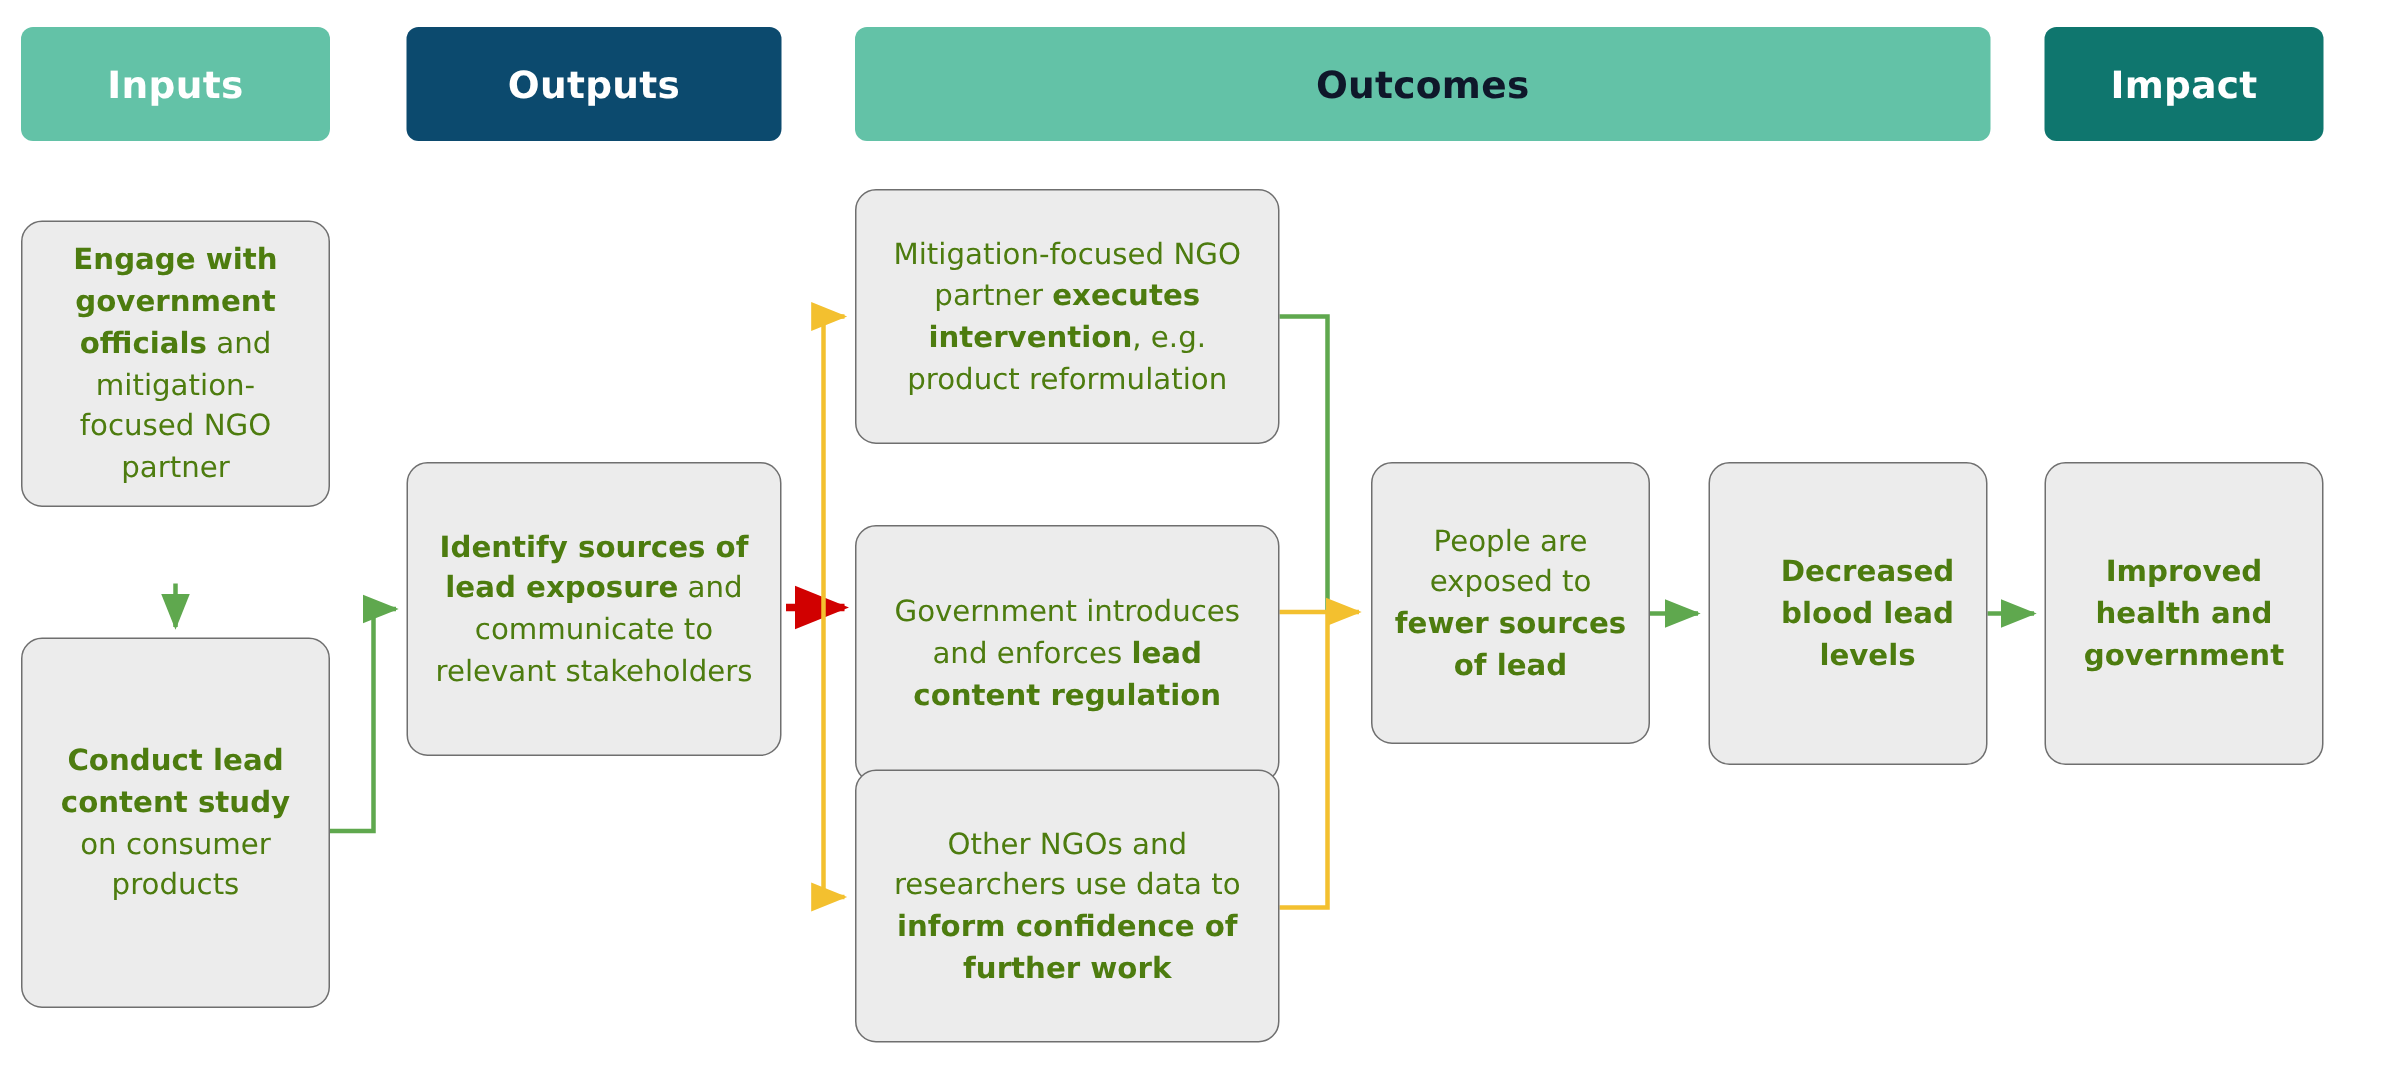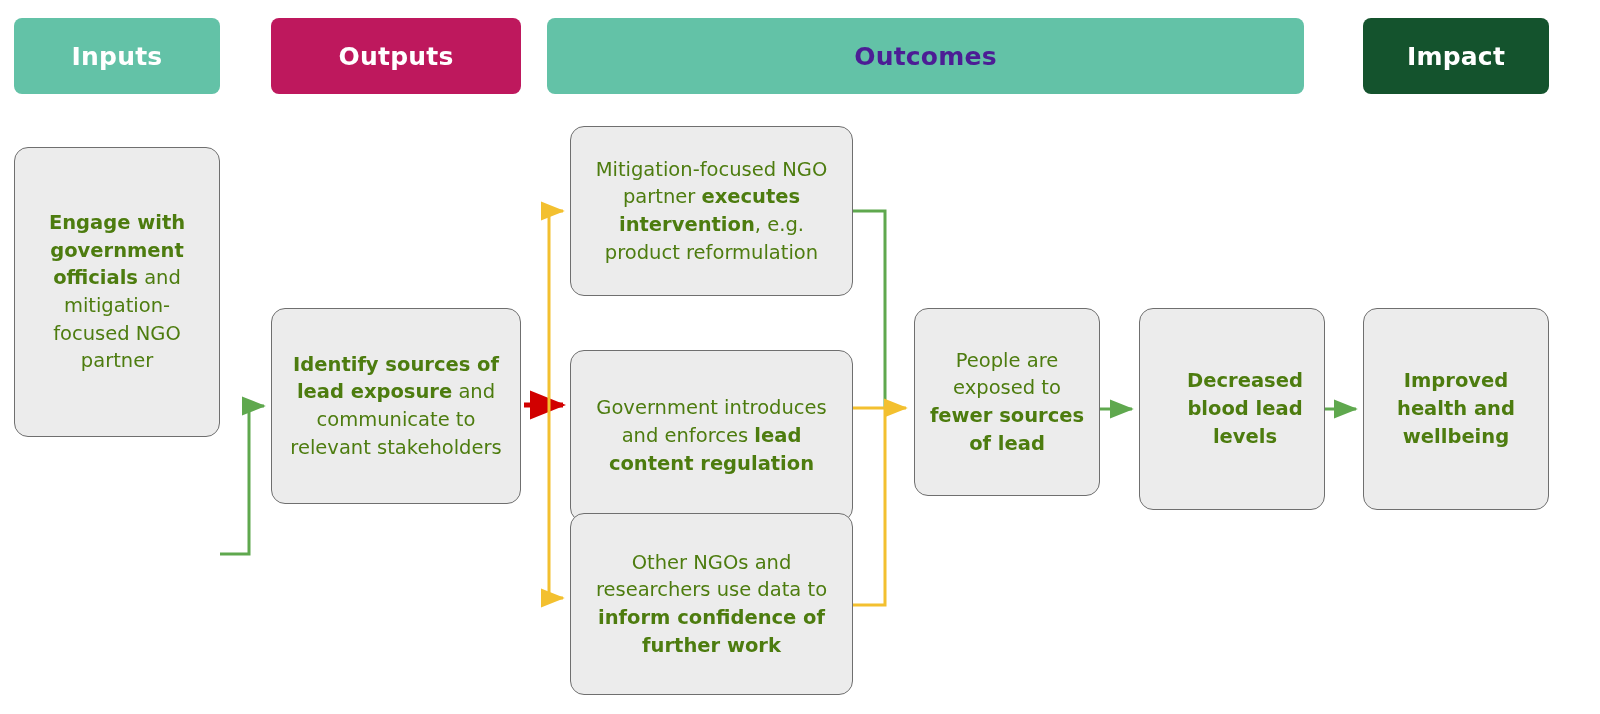--- a/index.html
+++ b/index.html
@@ -79,29 +79,29 @@
 </style>
 </head>
 <body>
 
 <div id="canvas">
 
   <div class="col-header" id="hdr-inputs" style="left: 14px; width: 206px; background: rgb(99, 194, 167); color: rgb(255, 255, 255);">
     <span>Inputs</span>
   </div>
 
-  <div class="col-header" id="hdr-outputs" style="left: 271px; width: 250px; background: #be185d; color: rgb(255, 255, 255);">
+  <div class="col-header" id="hdr-outputs" style="left: 271px; width: 250px; background: #0c4a6e; color: rgb(255, 255, 255);">
     <span>Outputs</span>
   </div>
 
-  <div class="col-header" id="hdr-outcomes" style="left: 547px; width: 757px; background: rgb(99, 194, 167); color: #4c1d95;">
+  <div class="col-header" id="hdr-outcomes" style="left: 570px; width: 757px; background: rgb(99, 194, 167); color: #0f172a;">
     <span>Outcomes</span>
   </div>
 
-  <div class="col-header" id="hdr-impact" style="left: 1363px; width: 186px; background: #14532d; color: rgb(255, 255, 255);">
+  <div class="col-header" id="hdr-impact" style="left: 1363px; width: 186px; background: #0f766e; color: rgb(255, 255, 255);">
     <span>Impact</span>
   </div>
 
   <svg id="wires" viewBox="0 0 1600 714" width="1600" height="714" xmlns="http://www.w3.org/2000/svg">
     <defs>
       <marker id="ah-high" markerWidth="9" markerHeight="9" refX="7.4" refY="3.6" orient="auto" markerUnits="strokeWidth">
         <path d="M0,0.4 L8,3.6 L0,6.8 z" fill="#5fa84e"></path>
       </marker>
       <marker id="ah-med" markerWidth="9" markerHeight="9" refX="7.4" refY="3.6" orient="auto" markerUnits="strokeWidth">
         <path d="M0,0.4 L8,3.6 L0,6.8 z" fill="#f3c02f"></path>
@@ -127,24 +127,27 @@
 
     <path d="M853,605 L885,605 L885,409" fill="none" stroke="#f3c02f" stroke-width="3" stroke-linejoin="miter"></path>
 
     <path d="M853,408 L906,408" fill="none" stroke="#f3c02f" stroke-width="3" marker-end="url(#ah-med)"></path>
 
     <path d="M1100,409 L1132,409" fill="none" stroke="#5fa84e" stroke-width="3" marker-end="url(#ah-high)"></path>
 
     <path d="M1325,409 L1356,409" fill="none" stroke="#5fa84e" stroke-width="3" marker-end="url(#ah-high)"></path>
   </svg>
 
-  <div class="node" style="left: 14px; top: 147px; width: 206px; height: 290px; background: rgb(236, 236, 236); border-color: rgb(111, 111, 111);">
+  <div class="node" style="left: 14px; top: 147px; width: 206px; height: 191px; background: rgb(236, 236, 236); border-color: rgb(111, 111, 111);">
     <span class="txt"><b>Engage with government officials</b> and mitigation-focused NGO partner</span>
   </div>
 
+  <div class="node" style="left: 14px; top: 425px; width: 206px; height: 247px; background: rgb(236, 236, 236); border-color: rgb(111, 111, 111);">
+    <span class="txt"><b>Conduct lead content study</b> on consumer products</span>
+  </div>
 
   <div class="node" style="left: 271px; top: 308px; width: 250px; height: 196px; background: rgb(236, 236, 236); border-color: rgb(111, 111, 111);">
     <span class="txt"><b>Identify sources of lead exposure</b> and communicate to relevant stakeholders</span>
   </div>
 
   <div class="node" style="left: 570px; top: 126px; width: 283px; height: 170px; background: rgb(236, 236, 236); border-color: rgb(111, 111, 111);">
     <span class="txt">Mitigation-focused NGO partner <b>executes intervention</b>, e.g. product reformulation</span>
   </div>
 
   <div class="node" style="left: 570px; top: 318px; width: 283px; height: 172px; background: rgb(236, 236, 236); border-color: rgb(111, 111, 111); margin-top: 32px;">
@@ -157,17 +160,17 @@
 
   <div class="node" style="left: 914px; top: 308px; width: 186px; height: 188px; background: rgb(236, 236, 236); border-color: rgb(111, 111, 111);">
     <span class="txt">People are exposed to <b>fewer sources of lead</b></span>
   </div>
 
   <div class="node" style="left: 1139px; top: 308px; width: 186px; height: 202px; background: rgb(236, 236, 236); border-color: rgb(111, 111, 111); padding-left: 40px;">
     <span class="txt"><b>Decreased blood lead levels</b></span>
   </div>
 
   <div class="node" style="left: 1363px; top: 308px; width: 186px; height: 202px; background: rgb(236, 236, 236); border-color: rgb(111, 111, 111);">
-    <span class="txt"><b>Improved health and wellbeing</b></span>
+    <span class="txt"><b>Improved health and government</b></span>
   </div>
 
 
 </div>
 
 </body></html>

